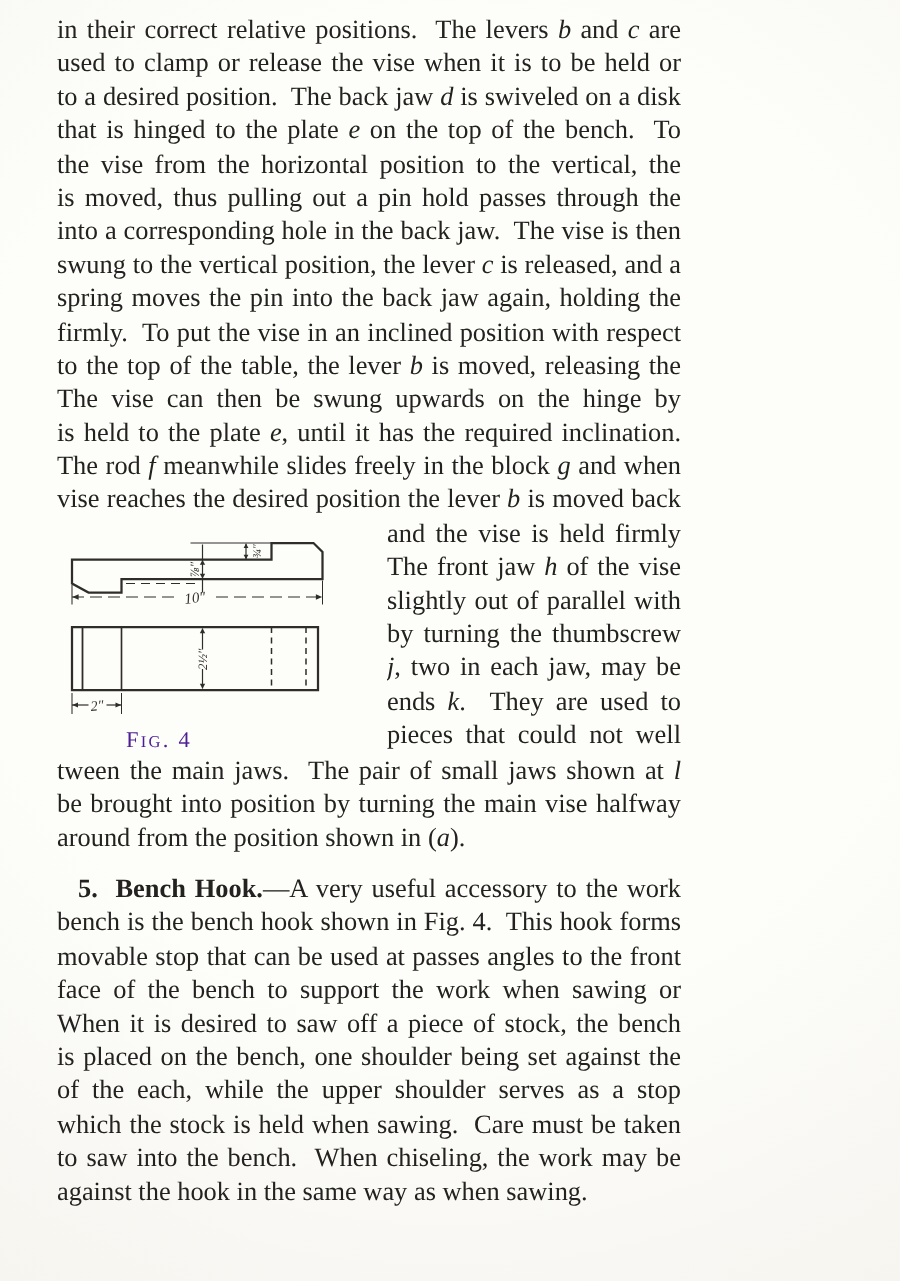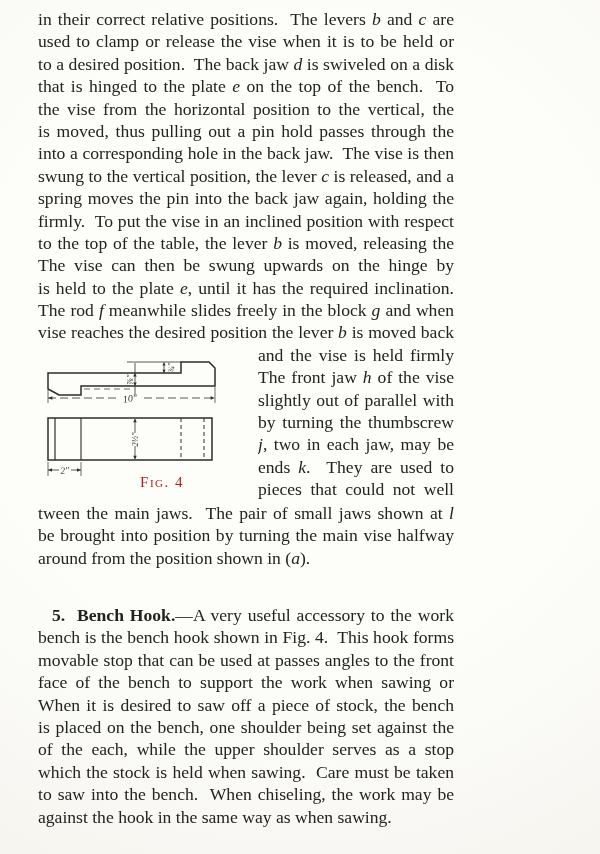--- a/index.html
+++ b/index.html
@@ -31,29 +31,29 @@
   .seg-b{font-weight:bold;}
   .midrow{display:flex;align-items:flex-start;}
   .figwrap{
     position:relative;
     width:184px;height:158px;
     margin-left:-4px;
     flex:0 0 auto;
   }
   .figwrap svg{position:absolute;left:0;top:10px;}
   .figcaption{
-    position:absolute;left:50px;top:130px;width:100px;
-    text-align:right;
+    position:absolute;left:50px;top:142px;width:100px;
+    text-align:left;
     font-size:15px;
     font-variant:small-caps;
     letter-spacing:1.5px;
-    color:#b91c1c;
+    color:#4c1d95;
   }
   .textcol{flex:1 1 auto;min-width:0;margin-left:40px;}
-  .para2{margin-top:35px;}
+  .para2{margin-top:12px;}
   .dimtxt{
     font-family:"Liberation Serif","DejaVu Serif",serif;
     font-style:italic;
     fill:#34312d;
   }
 </style>
 </head>
 <body>
 
 <div class="page">

